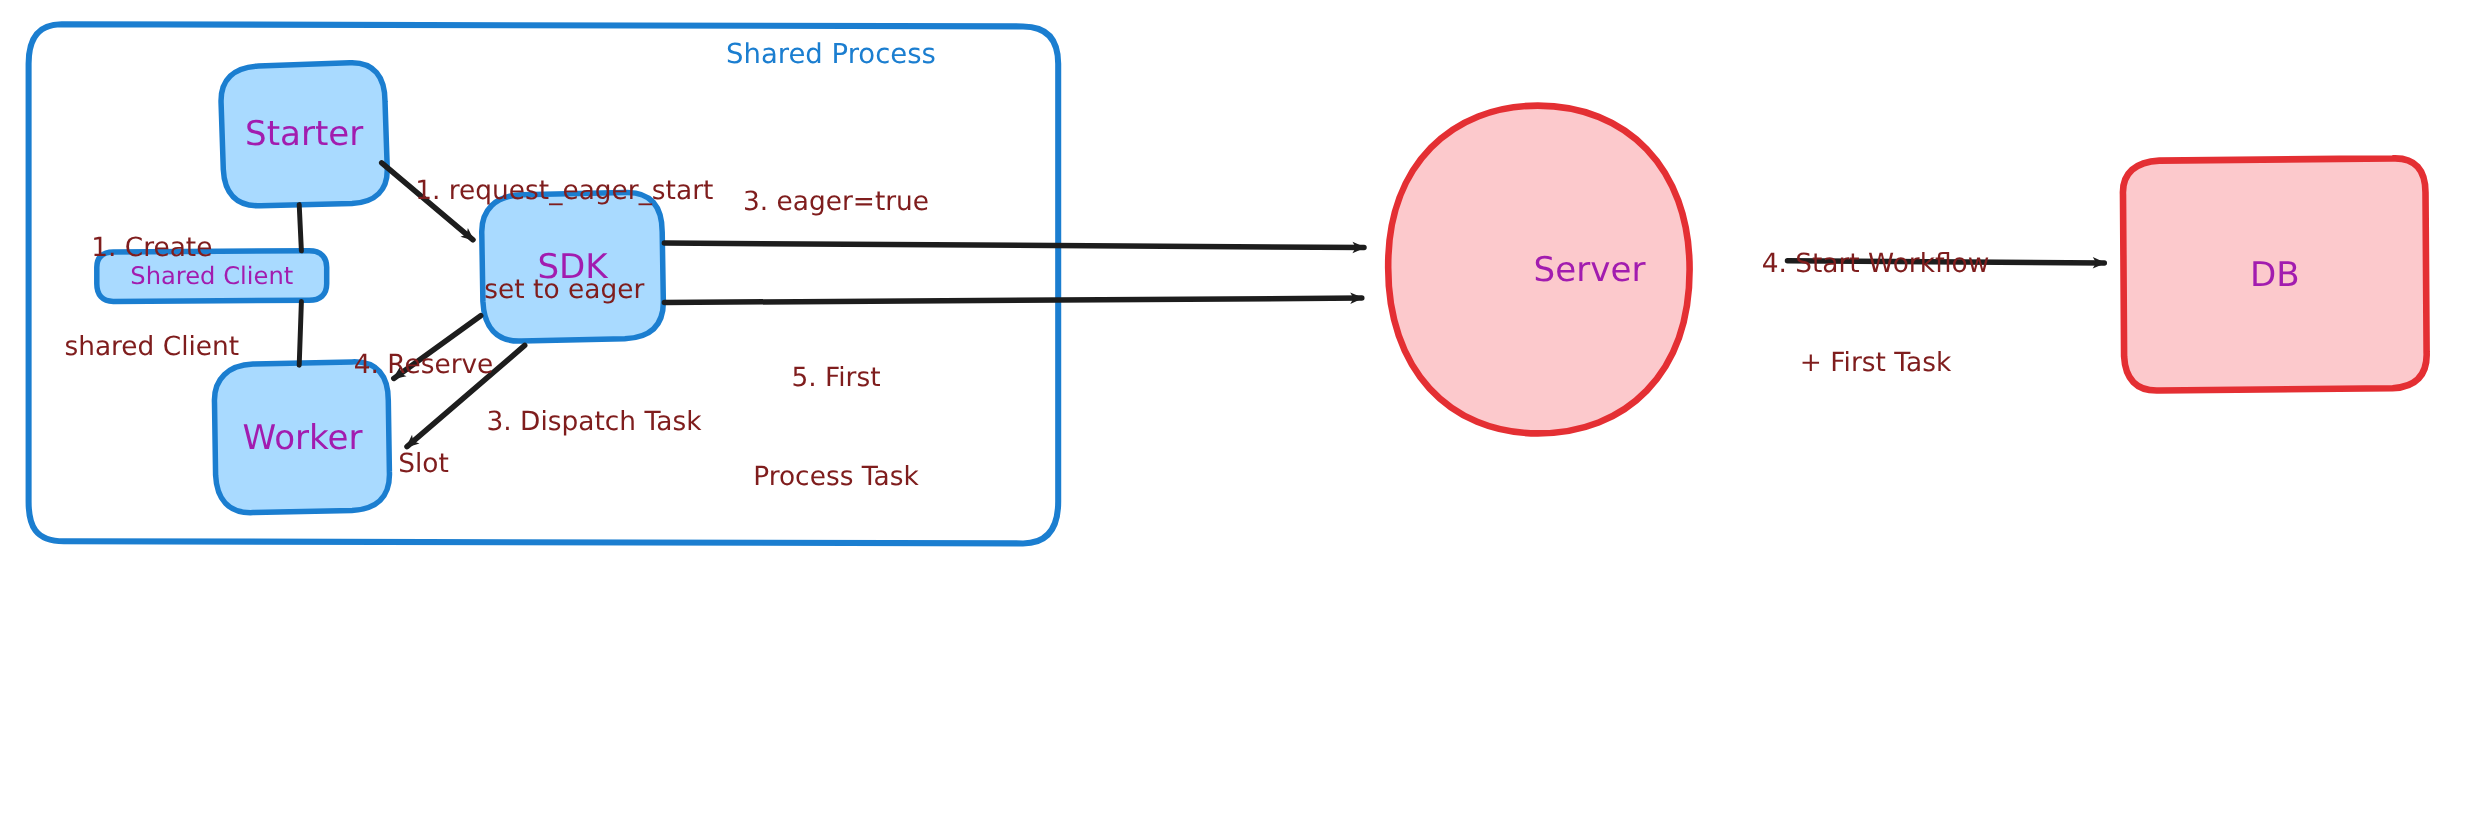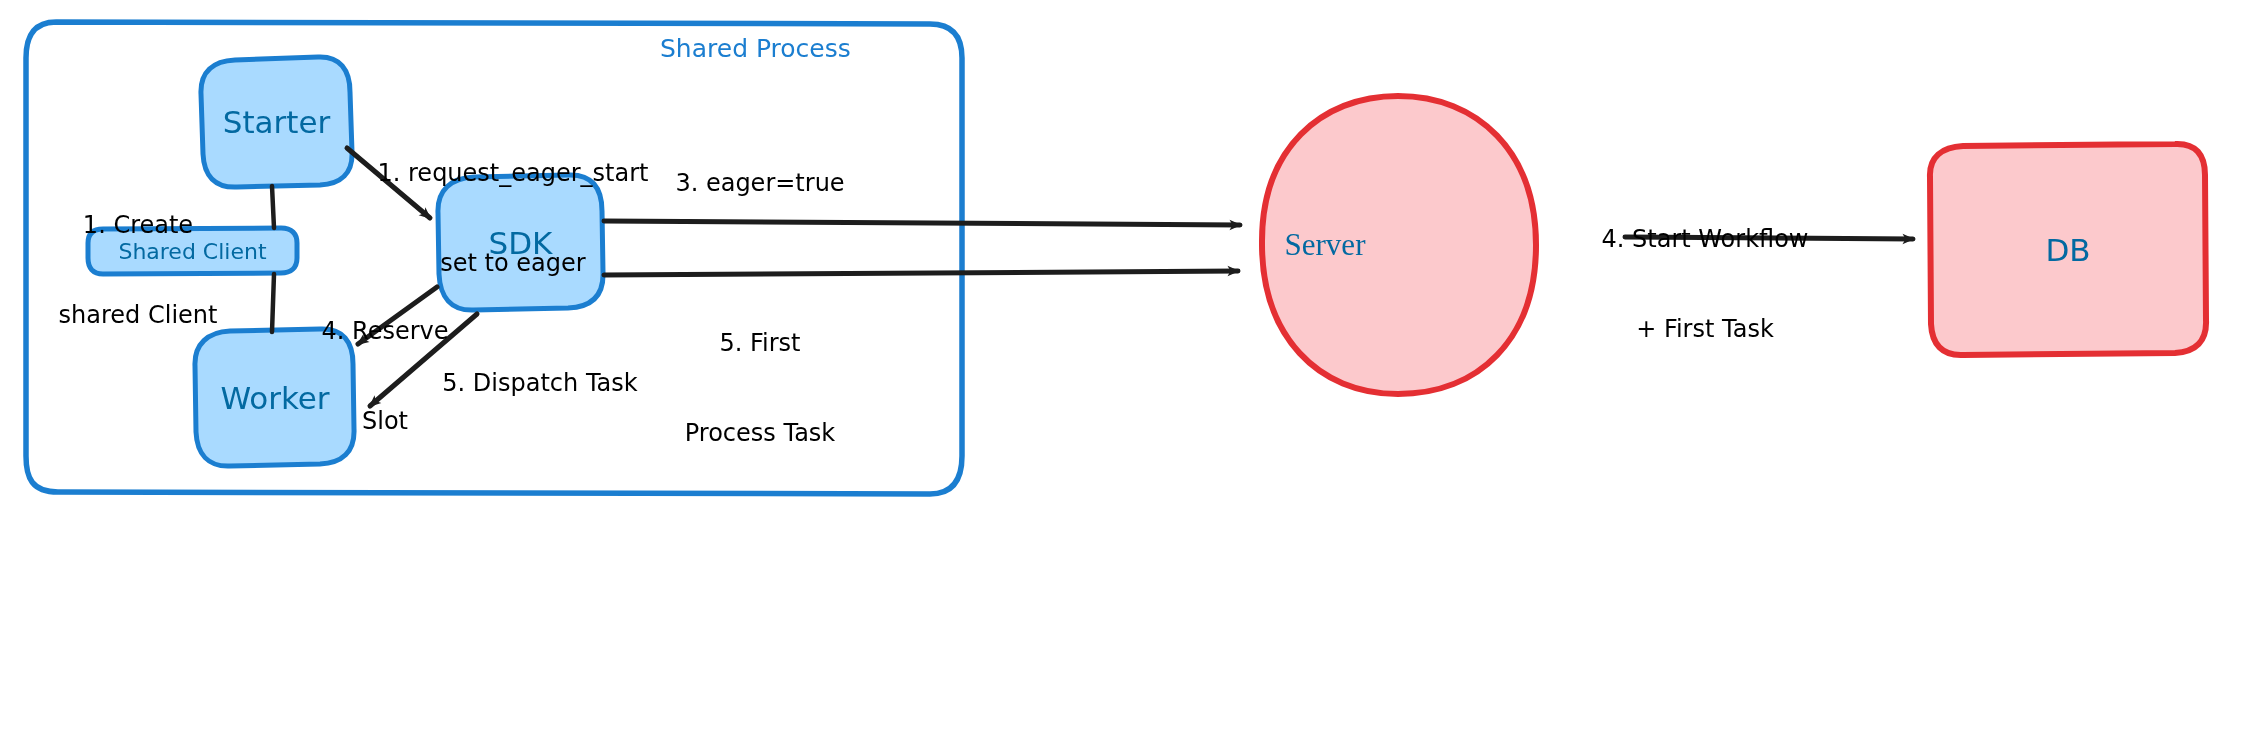--- a/index.html
+++ b/index.html
@@ -19,33 +19,33 @@
   }
   #svg-layer {
     position: absolute;
     top: 0;
     left: 0;
     width: 2248px;
     height: 754px;
   }
   .label {
     position: absolute;
-    color: #000000;
+    color: #7f1d1d;
     font-family: "DejaVu Sans", sans-serif;
     line-height: 1.25;
     text-align: center;
     white-space: pre;
     pointer-events: none;
   }
   .node-label {
     position: absolute;
     display: flex;
     align-items: center;
     justify-content: center;
-    color: #0369a1;
+    color: #a21caf;
     font-family: "DejaVu Sans", sans-serif;
     text-align: center;
     white-space: pre;
   }
   .grp-label {
     position: absolute;
     font-family: "DejaVu Sans", sans-serif;
     white-space: pre;
   }
 </style>
@@ -154,21 +154,21 @@
   <div class="grp-label" style="left:660px; top:34px; font-size:25px; color:#1b7ed0;">Shared Process</div>
 
   <div class="node-label" style="left:201px; top:57px; width:151px; height:130px; font-size:31px;">Starter</div>
 
   <div class="node-label" style="left:88px; top:228px; width:209px; height:46px; font-size:22px;">Shared Client</div>
 
   <div class="node-label" style="left:195px; top:329px; width:160px; height:137px; font-size:31px;">Worker</div>
 
   <div class="node-label" style="left:437px; top:175px; width:167px; height:136px; font-size:31px;">SDK</div>
 
-  <div class="node-label" style="left:1188px; top:96px; width:274px; height:298px; font-size:31px;font-family:Liberation Serif, serif;">Server</div>
+  <div class="node-label" style="left:1308px; top:96px; width:274px; height:298px; font-size:31px;">Server</div>
 
   <div class="node-label" style="left:1929px; top:144px; width:278px; height:212px; font-size:31px;">DB</div>
 
   <div class="label" style="left:28px; top:150px; width:220px; font-size:24px;">
     <div>1. Create</div>
     <div>shared Client</div>
   </div>
 
   <div class="label" style="left:368px; top:98px; width:290px; font-size:24px;">
     <div>1. request_eager_start</div>
@@ -180,20 +180,20 @@
     <div>Slot</div>
   </div>
 
   <div class="label" style="left:672px; top:168px; width:176px; font-size:24px;text-align:center;">3. eager=true</div>
 
   <div class="label" style="left:660px; top:268px; width:200px; font-size:24px;">
     <div>5. First</div>
     <div>Process Task</div>
   </div>
 
-  <div class="label" style="left:430px; top:368px; width:220px; font-size:24px;">5. Dispatch Task</div>
+  <div class="label" style="left:430px; top:368px; width:220px; font-size:24px;">3. Dispatch Task</div>
 
   <div class="label" style="left:1585px; top:164px; width:240px; font-size:24px;">
     <div>4. Start Workflow</div>
     <div>+ First Task</div>
   </div>
 
 </div>
 
 </body></html>

